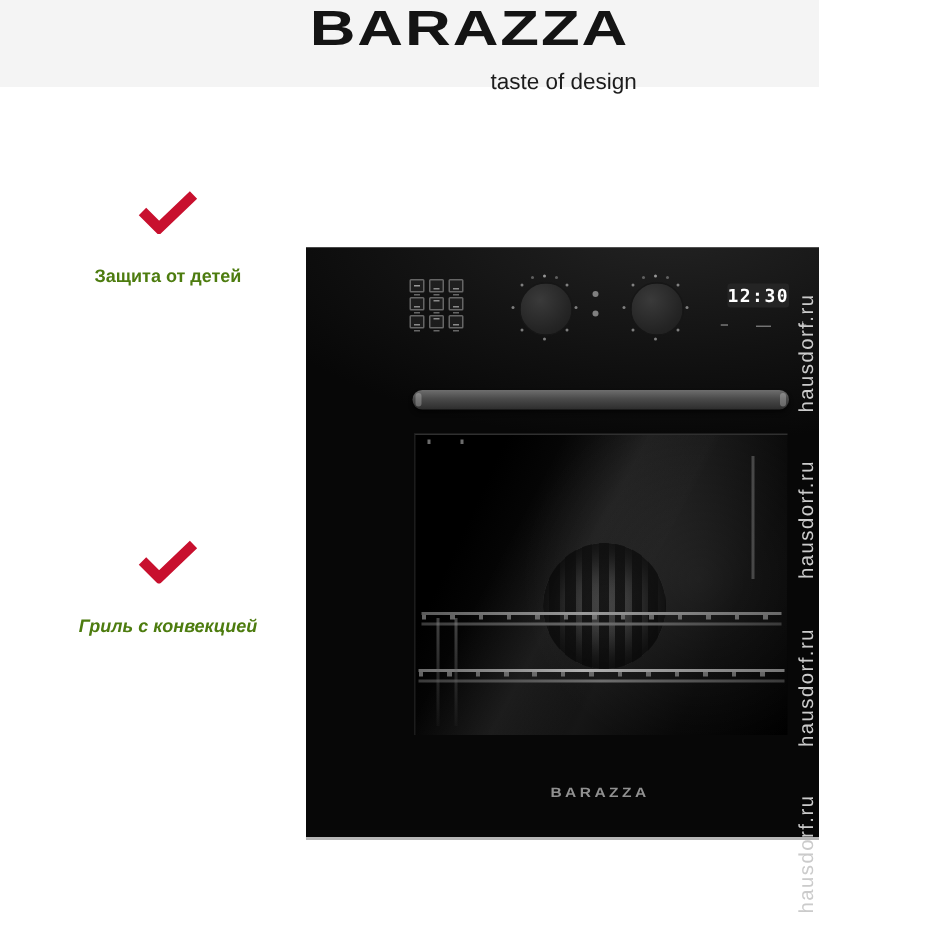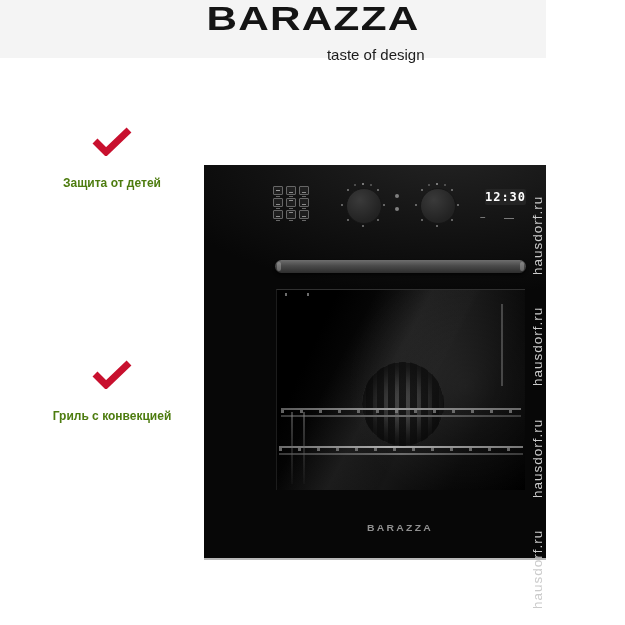--- a/index.html
+++ b/index.html
@@ -12,21 +12,21 @@
   .logo-wrap { position:absolute; left:50%; top:2px; transform:translateX(-50%); width:240px; text-align:center; }
   .logo { font-size:33px; font-weight:bold; color:#141414; letter-spacing:1px;
           transform:scaleX(1.28); transform-origin:center; line-height:1.0; }
   .tagline { margin-top:11px; font-size:15px; color:#1c1c1c; text-align:right; padding-right:8px; }
 
   
   .feature { position:absolute; left:28px; width:168px; text-align:center; }
   .f1 { top:126px; } .f2 { top:244px; } .f3 { top:359px; }
   .check { display:inline-block; }
   .feature-label { margin-top:13px; font-size:12px; line-height:21px; font-weight:600; color:#4d7c0f; }
-  .f3 .feature-label { max-width:120px; margin-left:auto; margin-right:auto; }
+  .f3 .feature-label { max-width:120px; margin-left:auto; margin-right:auto;font-style:italic; }
 
   
   .oven { position:absolute; left:204px; top:145px; width:392px; height:395px;
           background:radial-gradient(ellipse 420px 200px at 62% -5%, #242424 0%, #121212 45%, #070707 75%),#080808;
           border-bottom:2px solid #b7b7b7;margin-top:20px; }
 
   
   .mode-grid { position:absolute; left:69px; top:21px; width:40px;
                display:grid; grid-template-columns:repeat(3,10px); grid-auto-rows:9px; gap:3px; }
   .mode-icon { border:1px solid #666; border-radius:1px; position:relative; background:rgba(60,60,60,.3); }

